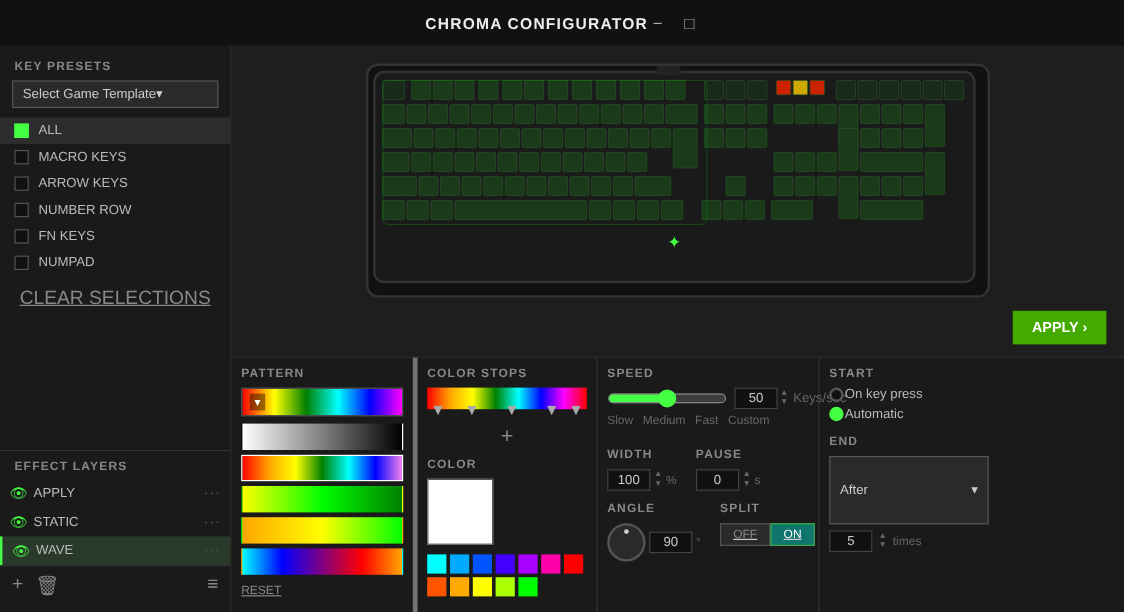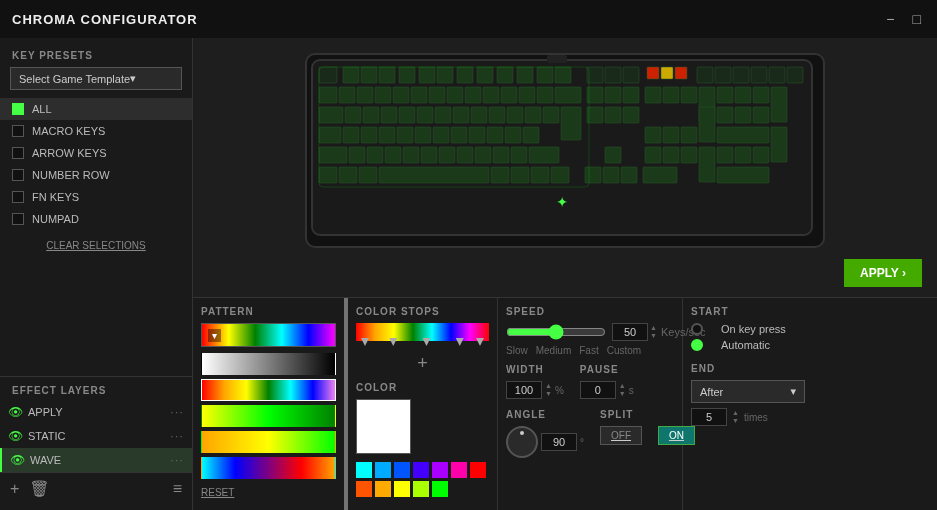--- a/index.html
+++ b/index.html
@@ -9,21 +9,21 @@
       font-family: Arial, sans-serif;
       font-size: 11px;
       width: 937px;
       height: 510px;
       overflow: hidden;
     }
     .titlebar {
       background: #111;
       display: flex;
       align-items: center;
-      justify-content: space-between;
+      justify-content: center;
       padding: 19px 12px;
       height: 36px;
     }
     .titlebar-title {
       color: #eee;
       font-size: 13px;
       font-weight: bold;
       letter-spacing: 1px;
     }
     .titlebar-controls {
@@ -86,21 +86,21 @@
       border: 1px solid #555;
       background: #111;
       flex-shrink: 0;
     }
     .preset-checkbox.checked {
       background: #44ff44;
       border-color: #44ff44;
     }
     .clear-selections {
       color: #888;
-      font-size: 10px;
+      font-size: 16px;
       text-align: center;
       padding: 6px;
       cursor: pointer;
       text-decoration: underline;
       margin-top: 4px;
     }
     
     .effect-layers {
       border-top: 1px solid #333;
       margin-top: auto;
@@ -324,21 +324,21 @@
     .speed-labels {
       display: flex;
       gap: 8px;
       font-size: 10px;
       color: #666;
       margin-bottom: 8px;
     }
     .width-pause-row {
       display: flex;
       gap: 16px;
-      margin-top: 8px;
+      margin-top: 18px;
     }
     .mini-section { }
     .mini-input-row {
       display: flex;
       align-items: center;
       gap: 3px;
       margin-top: 3px;
     }
     .unit-label {
       color: #666;
@@ -366,21 +366,21 @@
       height: 4px;
       background: #ccc;
       border-radius: 50%;
       position: absolute;
       top: 3px;
       left: 50%;
       transform: translateX(-50%);
     }
     .toggle-group {
       display: flex;
-      gap: 16px;
+      gap: 0;
       text-decoration: underline;
     }
     .toggle-btn {
       padding: 3px 10px;
       font-size: 10px;
       cursor: pointer;
       border: 1px solid #555;
       background: #2a2a2a;
       color: #888;
     }
@@ -396,21 +396,21 @@
     }
     .radio-group {
       display: flex;
       flex-direction: column;
       gap: 4px;
       margin-top: 4px;
     }
     .radio-item {
       display: flex;
       align-items: center;
-      gap: 18px;
+      gap: 1px;
       font-size: 11px;
       color: #bbb;
     }
     .radio-dot {
       width: 12px;
       height: 12px;
       border-radius: 50%;
       border: 2px solid #555;
       background: #111;
       flex-shrink: 0;
@@ -420,25 +420,25 @@
       background: #44ff44;
     }
     .end-section { margin-top: 12px; }
     .end-dropdown {
       display: flex;
       align-items: center;
       justify-content: space-between;
       background: #2a2a2a;
       border: 1px solid #555;
       color: #ccc;
-      padding: 4px 8px;
+      padding: 21px 8px;
       cursor: pointer;
       font-size: 11px;
       margin-top: 4px;
-      width: 114px;
+      width: 133px;
     }
     .times-row {
       display: flex;
       align-items: center;
       gap: 5px;
       margin-top: 5px;
     }
   </style>
 </head>
 <body>

